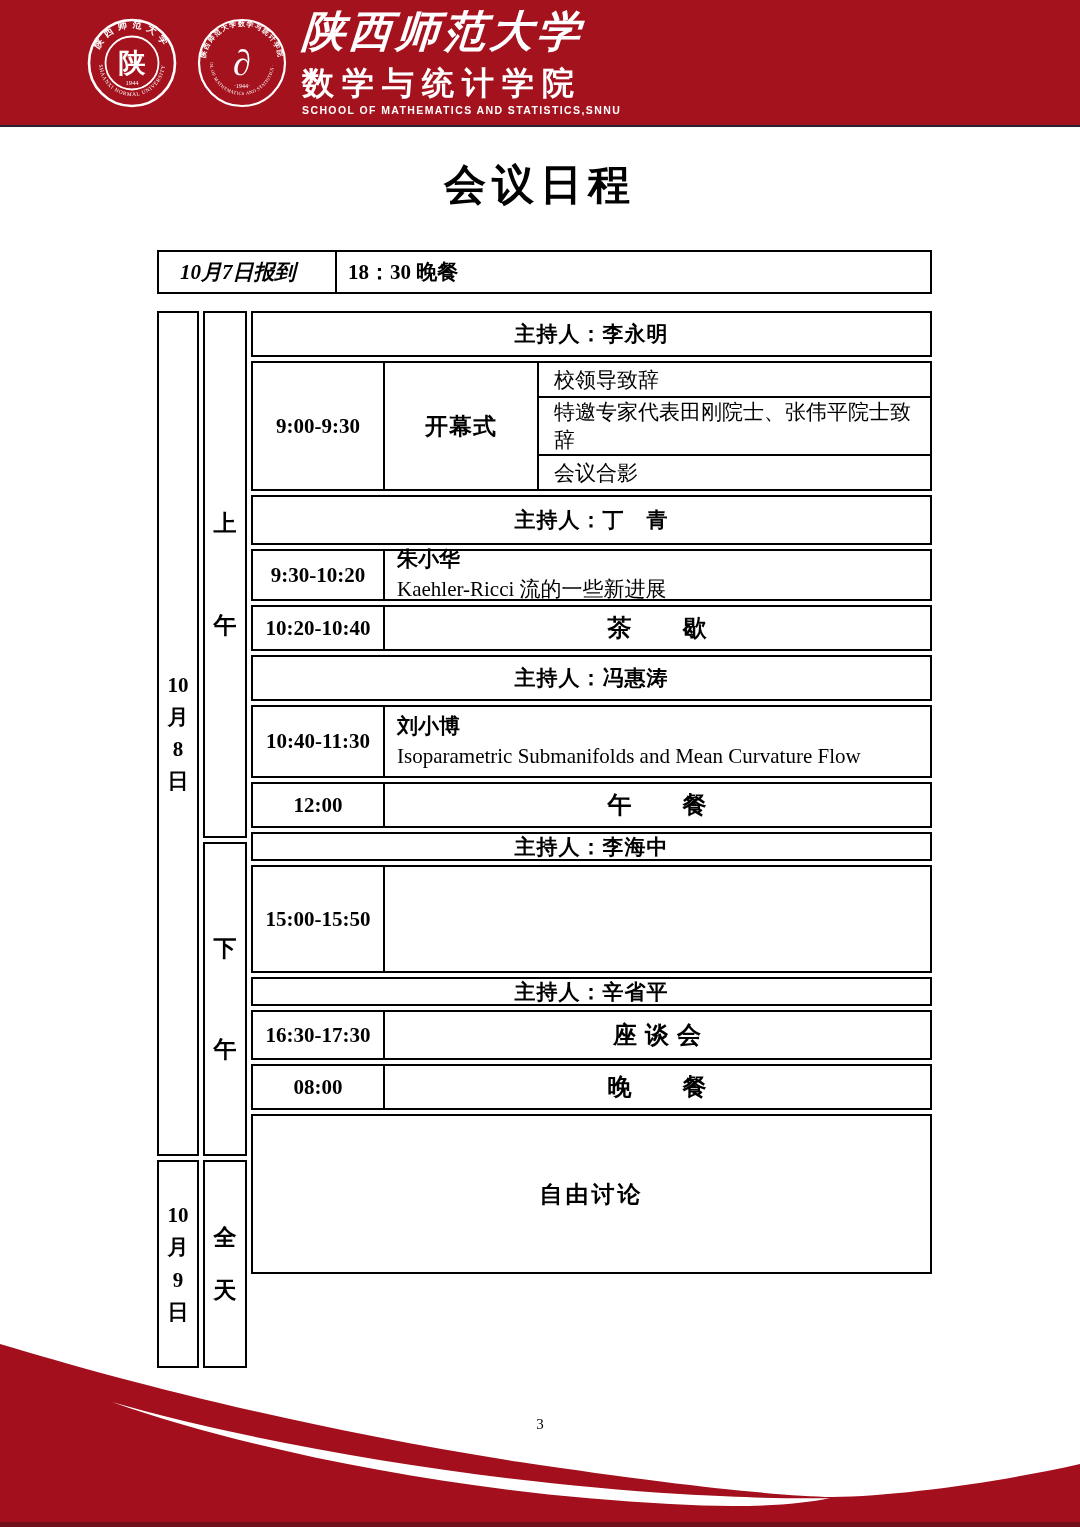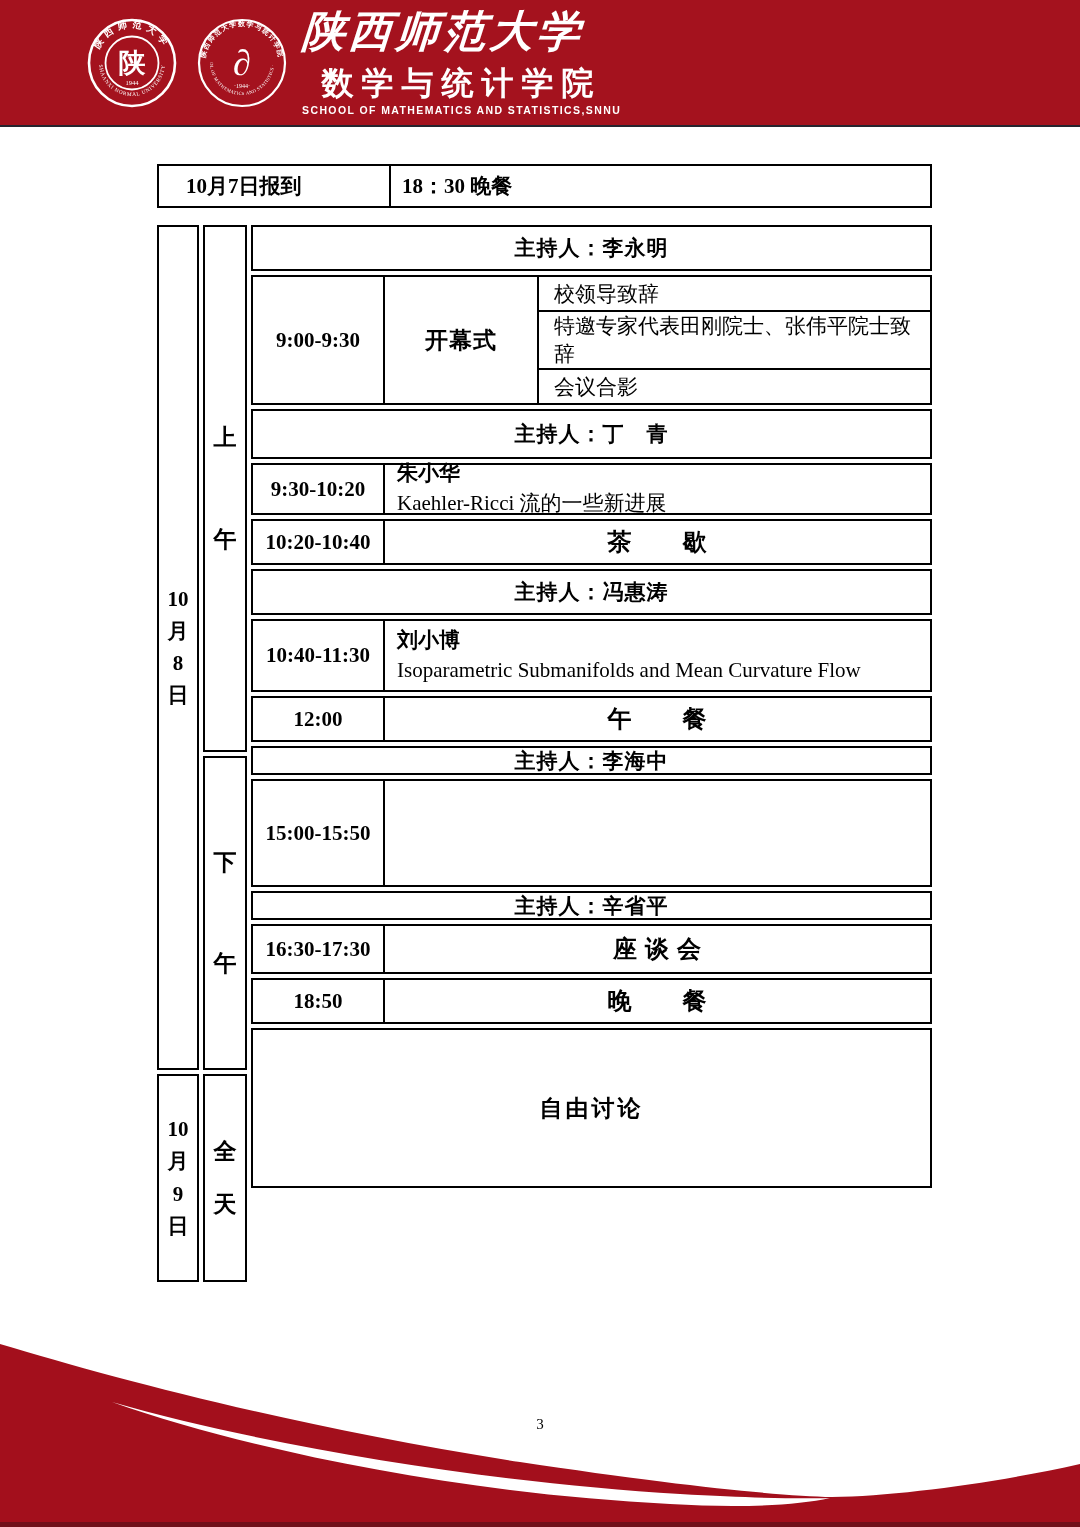--- a/index.html
+++ b/index.html
@@ -16,40 +16,40 @@
   }
   .seal { width:92px; height:92px; flex:0 0 auto; }
   .seal + .seal { margin-left:18px; }
   .banner-text { margin-left:14px; color:#fff; }
   .calligraphy {
     font-size:43px; font-weight:bold; font-style:italic; letter-spacing:4px;
     line-height:1.05; transform:skewX(-4deg); transform-origin:left;
   }
   .school-name {
     font-family:"Liberation Sans","DejaVu Sans",sans-serif;
-    font-size:32px; font-weight:bold; letter-spacing:8px; line-height:1.2; margin-top:10px;text-align:center;
+    font-size:32px; font-weight:bold; letter-spacing:8px; line-height:1.2; margin-top:10px;
   }
   .school-en {
     font-family:"Liberation Sans","DejaVu Sans",sans-serif;
     font-size:10.5px; font-weight:bold; letter-spacing:1.4px; margin-top:2px;
   }
   
   .doc-title {
     position:relative; z-index:2; text-align:center; margin-top:30px;
     font-size:42px; font-weight:bold; letter-spacing:6px;
   }
   
   .content { position:relative; z-index:2; }
   .reg-table {
     width:775px; height:44px; margin:37px 0 0 157px;
     border:2px solid #000; display:flex;
   }
   .reg-left {
-    width:232px; border-right:2px solid #000; display:flex; align-items:center;
-    padding-left:27px; font-size:21px; font-weight:bold;
+    width:178px; border-right:2px solid #000; display:flex; align-items:center;
+    padding-left:21px; font-size:21px; font-weight:bold;font-style:italic;
   }
   .reg-right { flex:1; display:flex; align-items:center; padding-left:11px; font-size:21px; font-weight:bold; }
 
   .main-table { width:775px; margin:17px 0 0 157px; display:flex; }
   .col { display:flex; flex-direction:column; gap:4px; }
   .col-date { width:42px; }
   .col-period { width:44px; margin-left:4px; }
   .col-content { flex:1; margin-left:4px; }
   .box { border:2px solid #000; background:#fff; }
   .vstack {
@@ -146,20 +146,21 @@
       <text class="seal-text" x="46" y="71" font-size="6" text-anchor="middle">·1944·</text>
     </svg>
 
     <div class="banner-text">
       <div class="calligraphy">陕西师范大学</div>
       <div class="school-name">数学与统计学院</div>
       <div class="school-en">SCHOOL OF MATHEMATICS AND STATISTICS,SNNU</div>
     </div>
   </div>
 
+  <div class="doc-title">会议日程</div>
 
   <div class="content">
 
     <div class="reg-table">
       <div class="reg-left">10月7日报到</div>
       <div class="reg-right">18：30 晚餐</div>
     </div>
 
     <div class="main-table">
 
@@ -244,21 +245,21 @@
         </div>
 
         <div class="box row mod h47">主持人：辛省平</div>
 
         <div class="box row h50">
           <div class="cell-time">16:30-17:30</div>
           <div class="cell-label">座 谈 会</div>
         </div>
 
         <div class="box row h46">
-          <div class="cell-time">18:50</div>
+          <div class="cell-time">08:00</div>
           <div class="cell-label">晚　　餐</div>
         </div>
 
         <div class="box row row-free h208">自由讨论</div>
 
       </div>
     </div>
   </div>
 
   <div class="page-num">3</div>

